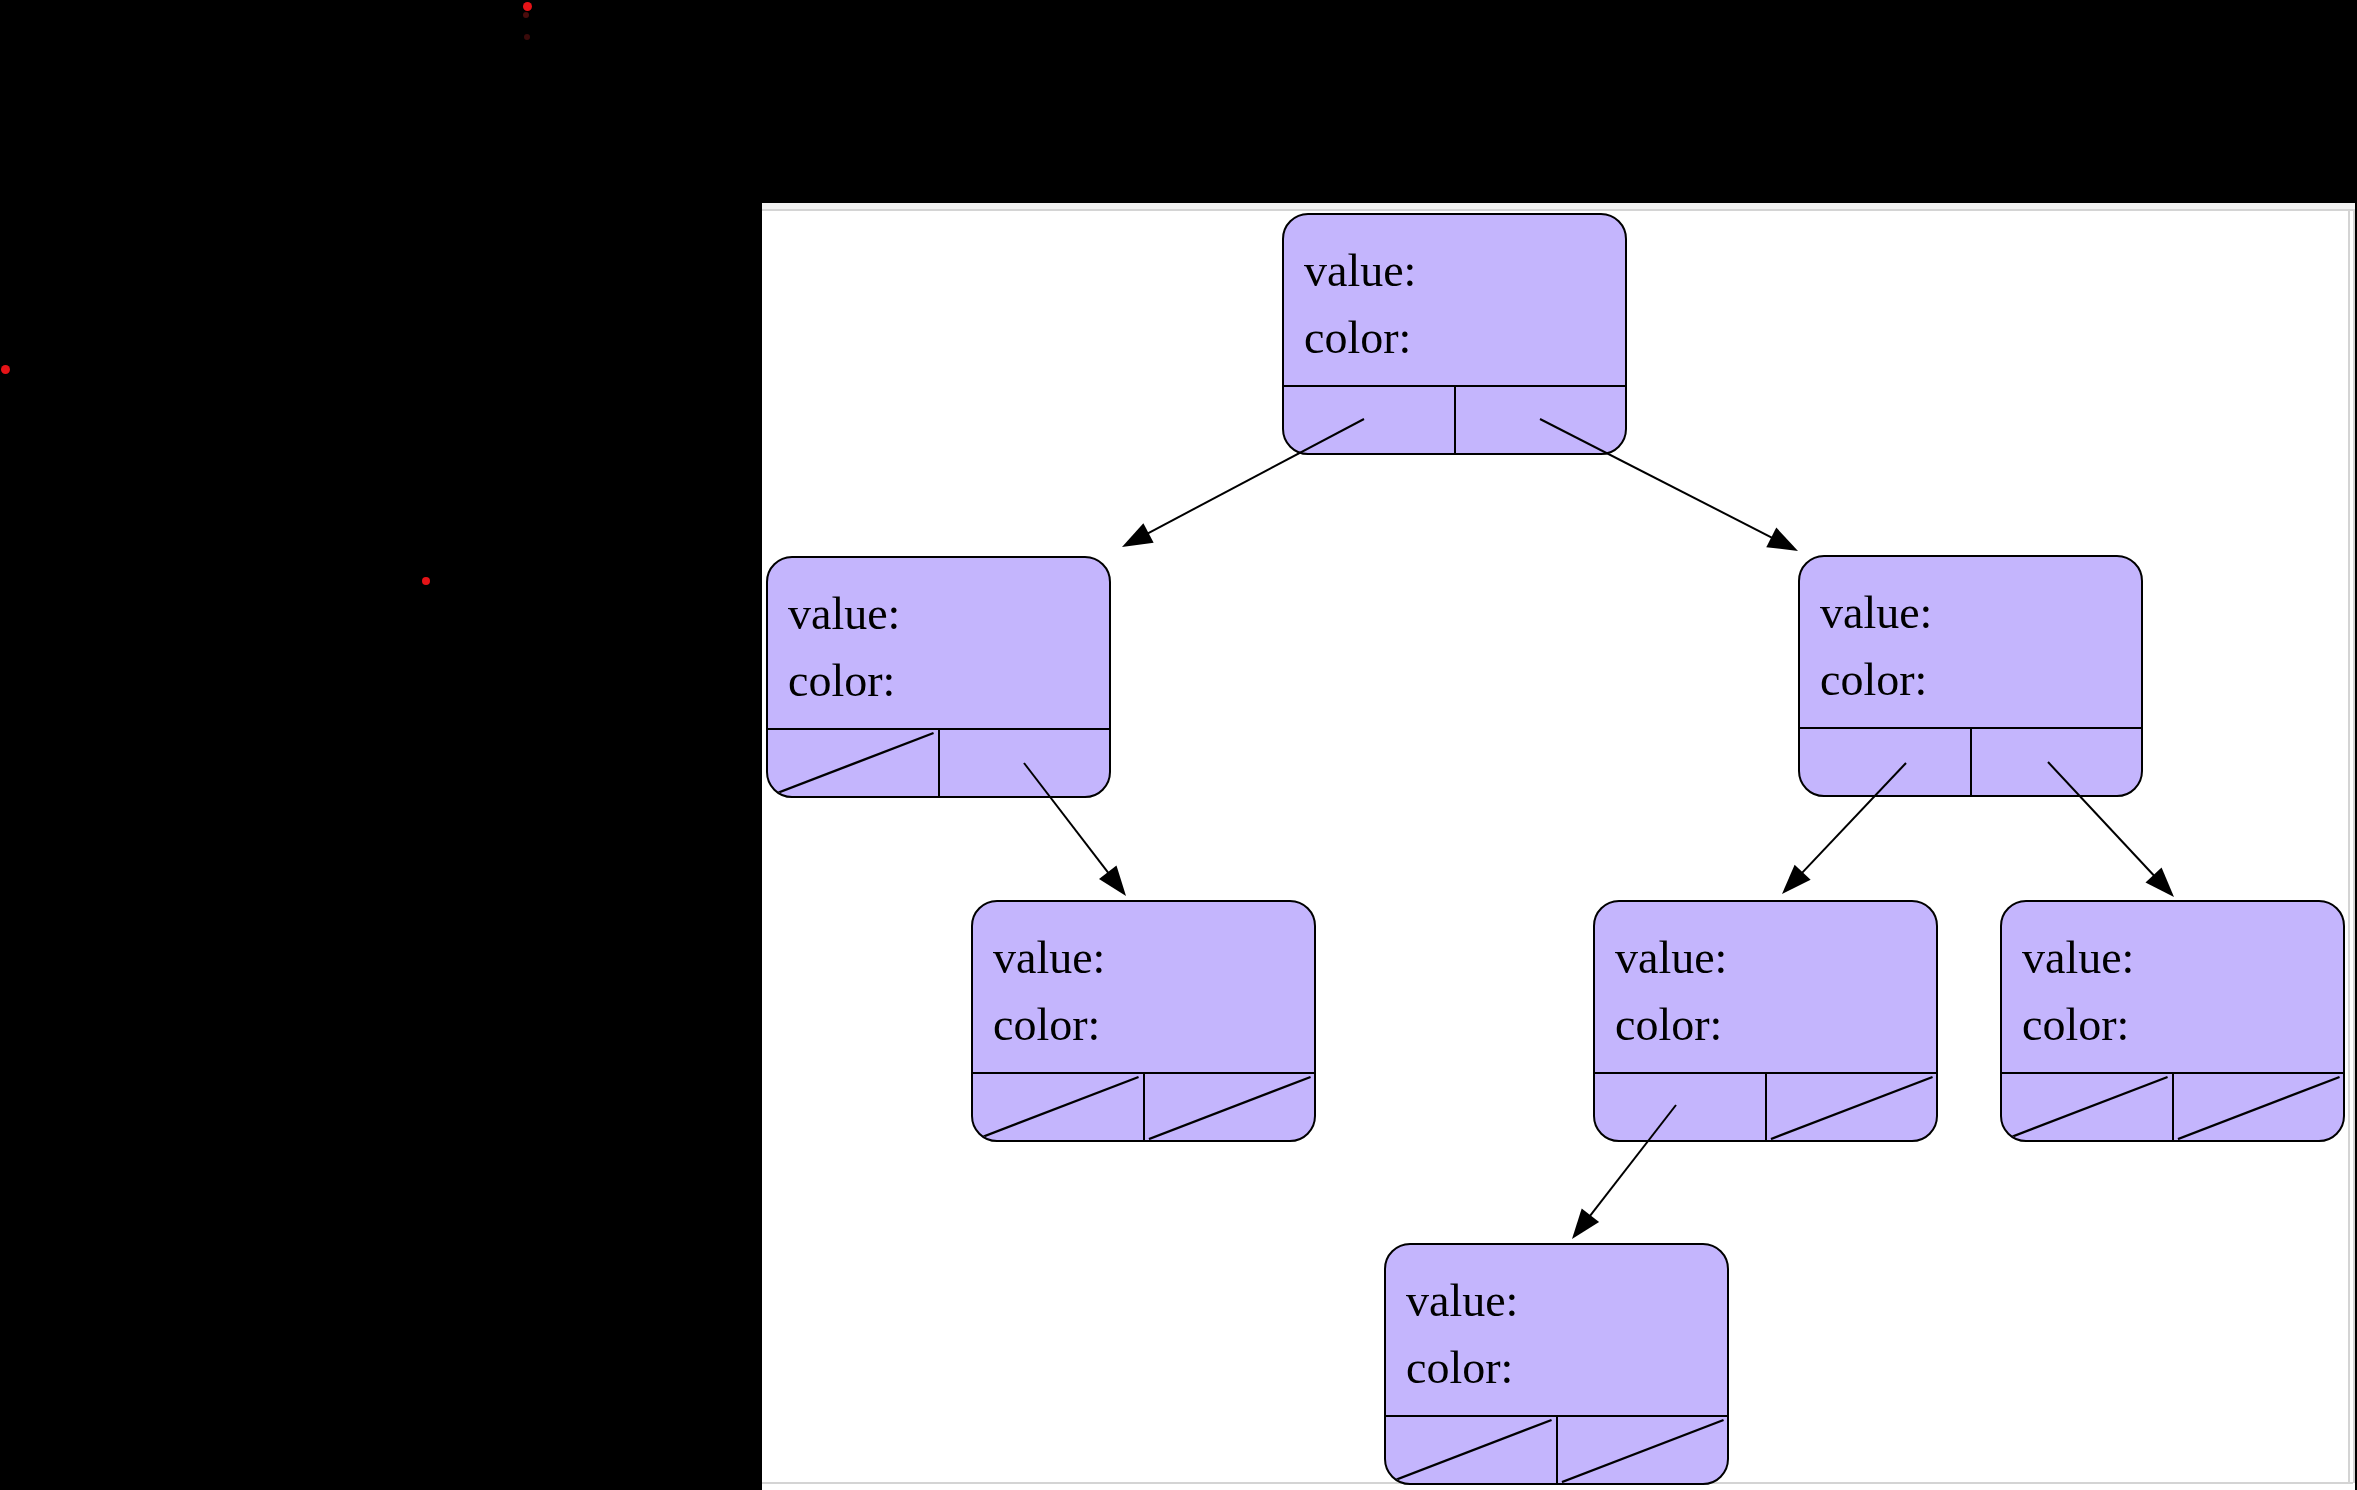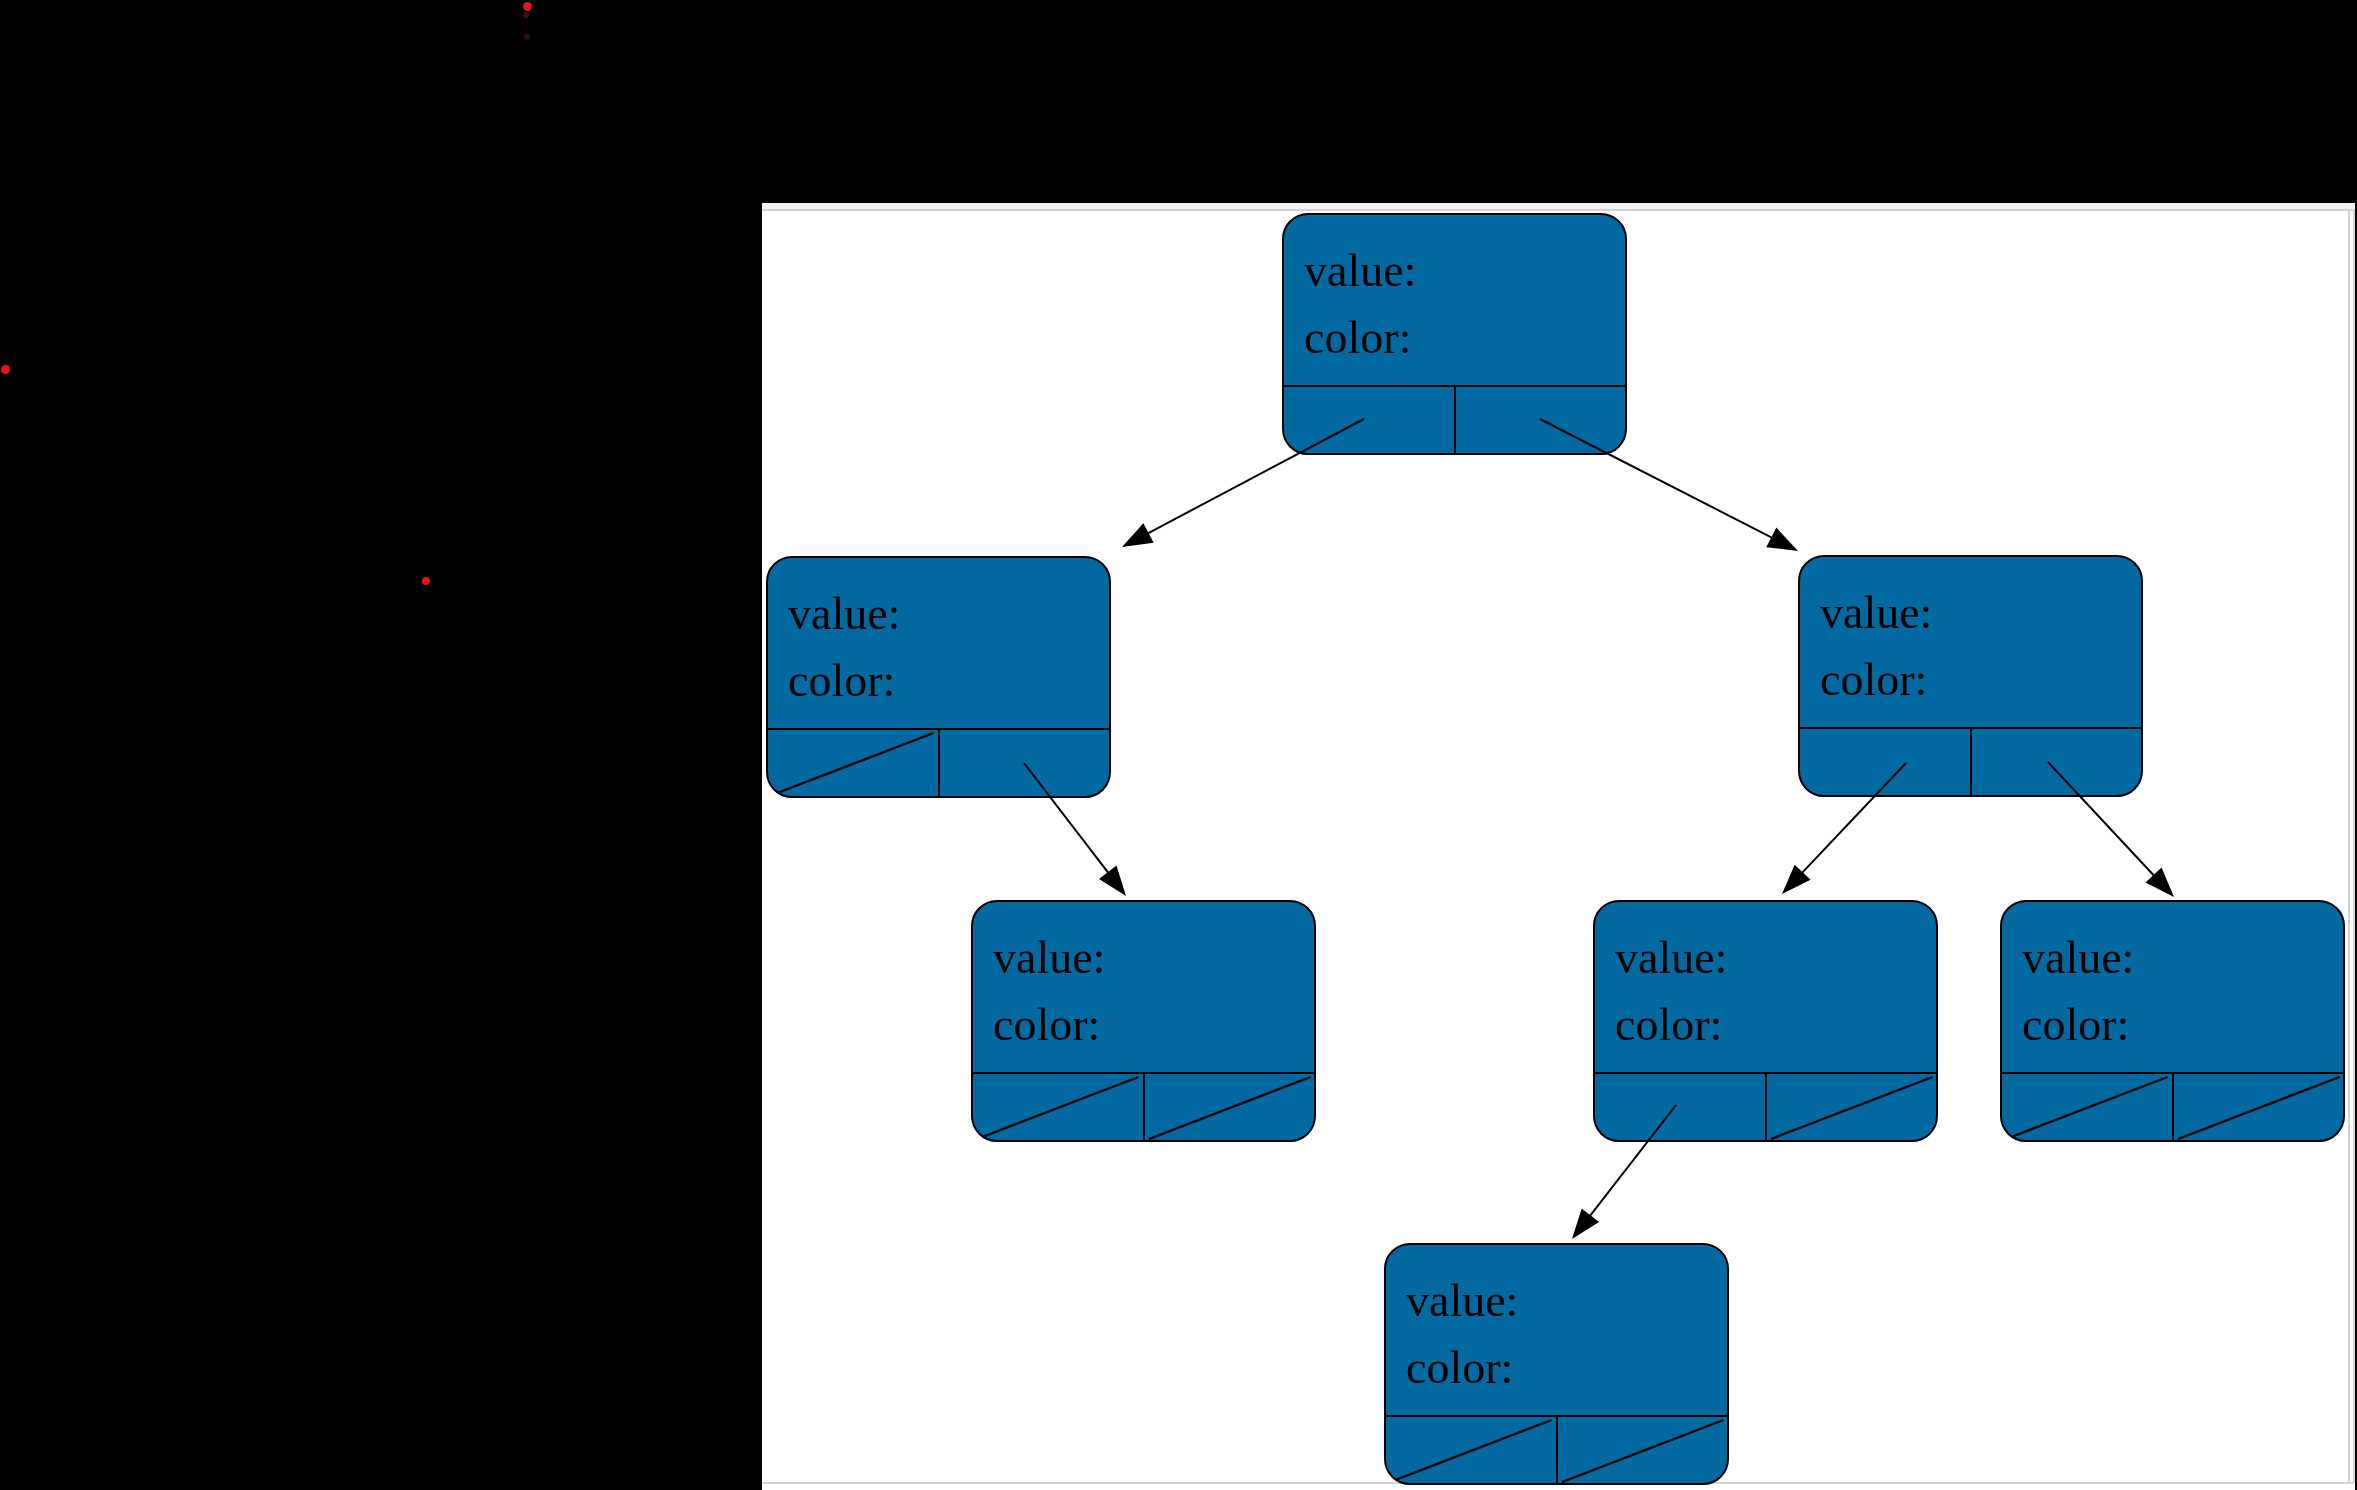--- a/index.html
+++ b/index.html
@@ -13,21 +13,21 @@
   #panel{
     position:absolute;
     background:#fff;
   }
   .edge-strip{position:absolute;}
   #edges{position:absolute;left:0;top:0;z-index:5;pointer-events:none;}
   #nodes{position:absolute;left:0;top:0;z-index:3;}
   .node{
     position:absolute;
     box-sizing:border-box;
-    background:#0369a1;
+    background:#c4b5fd;
     border:2px solid #000;
     border-radius:26px;
     overflow:hidden;
   }
   .node-text{
     box-sizing:border-box;
     height:170px;
     padding:22px 0 0 20px;
     font-size:46px;
     line-height:67px;

